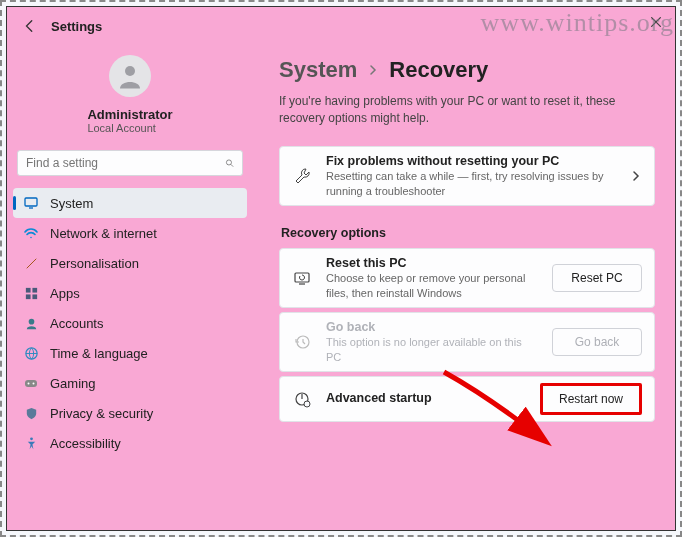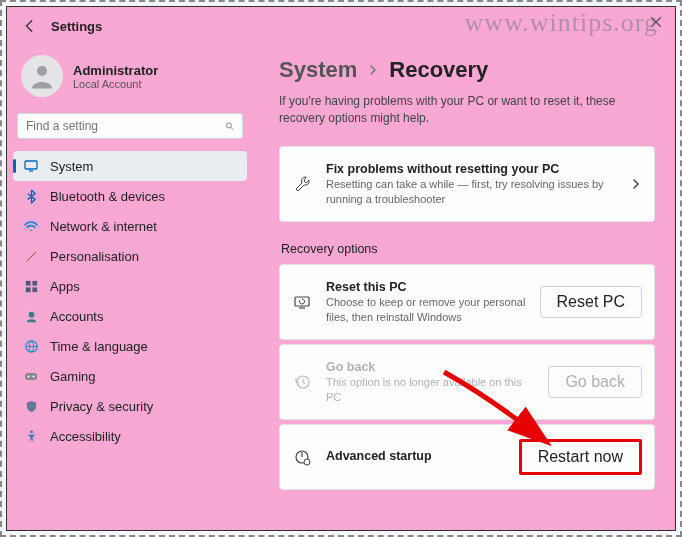--- a/index.html
+++ b/index.html
@@ -1,50 +1,50 @@
 <!DOCTYPE html>
 <html><head>
   <meta charset="utf-8">
   <style>
     * { margin: 0; padding: 0; box-sizing: border-box; font-family: "Segoe UI", Arial, sans-serif; }
     body { width: 682px; height: 537px; background: #f5f7fb; position: relative; border: 2px dashed #888; overflow: hidden; }
-    .watermark { position: absolute; top: 6px; right: 22px; font-size: 26px; color: rgba(120,120,130,0.55); letter-spacing: 1px; font-family: Georgia, serif; pointer-events: none; z-index: 50; }
+    .watermark { position: absolute; top: 6px; right: 6px; font-size: 26px; color: rgba(120,120,130,0.55); letter-spacing: 1px; font-family: Georgia, serif; pointer-events: none; z-index: 50; }
     .inner { position: absolute; inset: 4px; border: 1px solid #333; background: #f9a8d4; }
     .header { display: flex; align-items: center; padding: 10px 14px 4px 14px; gap: 12px; }
     .back-btn { width: 18px; height: 18px; display: flex; align-items: center; justify-content: center; cursor: pointer; }
     .header-title { font-size: 13px; font-weight: 600; color: #222; }
     .close-btn { position: absolute; top: 8px; right: 10px; width: 16px; height: 16px; cursor: pointer; }
     .layout { display: flex; height: calc(100% - 36px); }
     .sidebar { width: 250px; padding: 4px 10px 6px 6px; display: flex; flex-direction: column; gap: 2px; }
-    .profile { display: flex; align-items: center; gap: 10px; padding: 12px 8px 14px 8px; }
+    .profile { display: flex; align-items: center; gap: 10px; padding: 12px 8px 14px 8px; flex-direction: column; }
     .avatar { width: 42px; height: 42px; border-radius: 50%; background: #e4e4e7; display: flex; align-items: center; justify-content: center; }
     .profile-text { display: flex; flex-direction: column; }
     .profile-name { font-size: 13px; font-weight: 600; color: #222; }
     .profile-sub { font-size: 11px; color: #555; }
     .search-wrap { margin: 0 4px 10px 4px; border: 1px solid #d6d6dc; background: #fdfdfe; border-radius: 3px; display: flex; align-items: center; padding: 5px 8px; gap: 44px; }
     .search-input { flex: 1; border: none; background: transparent; font-size: 12px; color: #666; outline: none; }
     .nav { display: flex; flex-direction: column; gap: 0; }
     .nav-item { display: flex; align-items: center; gap: 11px; padding: 7px 8px 7px 10px; border-radius: 4px; cursor: pointer; font-size: 13px; color: #222; position: relative; }
     .nav-item.selected { background: #e9ecf1; }
     .nav-item.selected::before { content: ""; position: absolute; left: 0; top: 8px; bottom: 8px; width: 3px; background: #0067c0; border-radius: 2px; }
     .nav-icon { width: 16px; height: 16px; display: flex; align-items: center; justify-content: center; flex-shrink: 0; }
     .main { flex: 1; padding: 18px 20px 10px 22px; overflow-y: auto; }
     .breadcrumb { display: flex; align-items: center; gap: 10px; font-size: 22px; font-weight: 600; color: #222; }
     .bc-parent { color: #555; }
     .bc-sep { width: 12px; height: 12px; }
     .main-desc { font-size: 12px; color: #444; margin-top: 10px; line-height: 1.45; max-width: 370px; }
     .section-gap { height: 18px; }
-    .card { border: 1px solid #e1e3e8; background: #fdfdfe; border-radius: 4px; padding: 14px 12px; display: flex; align-items: center; gap: 14px; margin-bottom: 4px; }
+    .card { border: 1px solid #e1e3e8; background: #fdfdfe; border-radius: 4px; padding: 6px 12px; display: flex; align-items: center; gap: 14px; margin-bottom: 4px; }
     .card-icon { width: 20px; height: 20px; flex-shrink: 0; display: flex; align-items: center; justify-content: center; }
     .card-body { flex: 1; display: flex; flex-direction: column; }
     .card-title { font-size: 12.5px; font-weight: 600; color: #222; line-height: 1.3; }
     .card-desc { font-size: 11px; color: #666; line-height: 1.35; }
     .chevron-r { width: 12px; height: 12px; flex-shrink: 0; }
-    .section-title { font-size: 12.5px; font-weight: 400; color: #222; margin: 20px 0 8px 2px; }
-    .action-btn { border: 1px solid #d0d2d8; background: #fdfdfe; border-radius: 4px; padding: 6px 16px; font-size: 16px; color: #222; cursor: pointer; min-width: 90px; text-align: center; }
+    .section-title { font-size: 12.5px; font-weight: 700; color: #222; margin: 20px 0 8px 2px; }
+    .action-btn { border: 1px solid #d0d2d8; background: #fdfdfe; border-radius: 4px; padding: 6px 16px; font-size: 12px; color: #222; cursor: pointer; min-width: 90px; text-align: center; }
     .disabled .card-title, .disabled .card-desc { color: #b0b2b8; }
     .disabled .action-btn { color: #aeb0b6; }
     .redbox { border: 3px solid #e60000 !important; border-radius: 2px !important; }
     .arrow-svg { position: absolute; top: 360px; left: 432px; width: 140px; height: 90px; z-index: 30; pointer-events: none; }
   </style>
 </head>
 <body>
 
 <div class="watermark">www.wintips.org</div>
 
@@ -91,28 +91,20 @@
           <span class="nav-icon">
               <svg viewBox="0 0 16 16" width="16" height="16">
                 <rect x="2" y="3" width="12" height="8" rx="1" stroke="#0067c0" stroke-width="1.3" fill="none"></rect>
                 <path d="M6 13 L10 13" stroke="#0067c0" stroke-width="1.3"></path>
               </svg>
             </span>
           <span>System</span>
         </div>
         <div class="nav-item">
           <span class="nav-icon">
-              <svg viewBox="0 0 16 16" width="15" height="15">
-                <path d="M8 1 L8 15 L12 11 L4 5 M8 1 L12 5 L4 11" stroke="#0067c0" stroke-width="1.5" fill="none" stroke-linejoin="round"></path>
-              </svg>
-            </span>
-          <span>Bluetooth &amp; devices</span>
-        </div>
-        <div class="nav-item">
-          <span class="nav-icon">
               <svg viewBox="0 0 16 16" width="16" height="16">
                 <path d="M2 7 C5 3 11 3 14 7 M4 9.5 C6 7 10 7 12 9.5 M8 12.5 L8 12.5" stroke="#0a8ad6" stroke-width="1.6" fill="none" stroke-linecap="round"></path>
               </svg>
             </span>
           <span>Network &amp; internet</span>
         </div>
         <div class="nav-item">
           <span class="nav-icon">
               <svg viewBox="0 0 16 16" width="15" height="15">
                 <path d="M3 13 L6 10 L13 3 L10 6 L3 13 Z" fill="#d08030" stroke="#a05010" stroke-width="0.8"></path>

